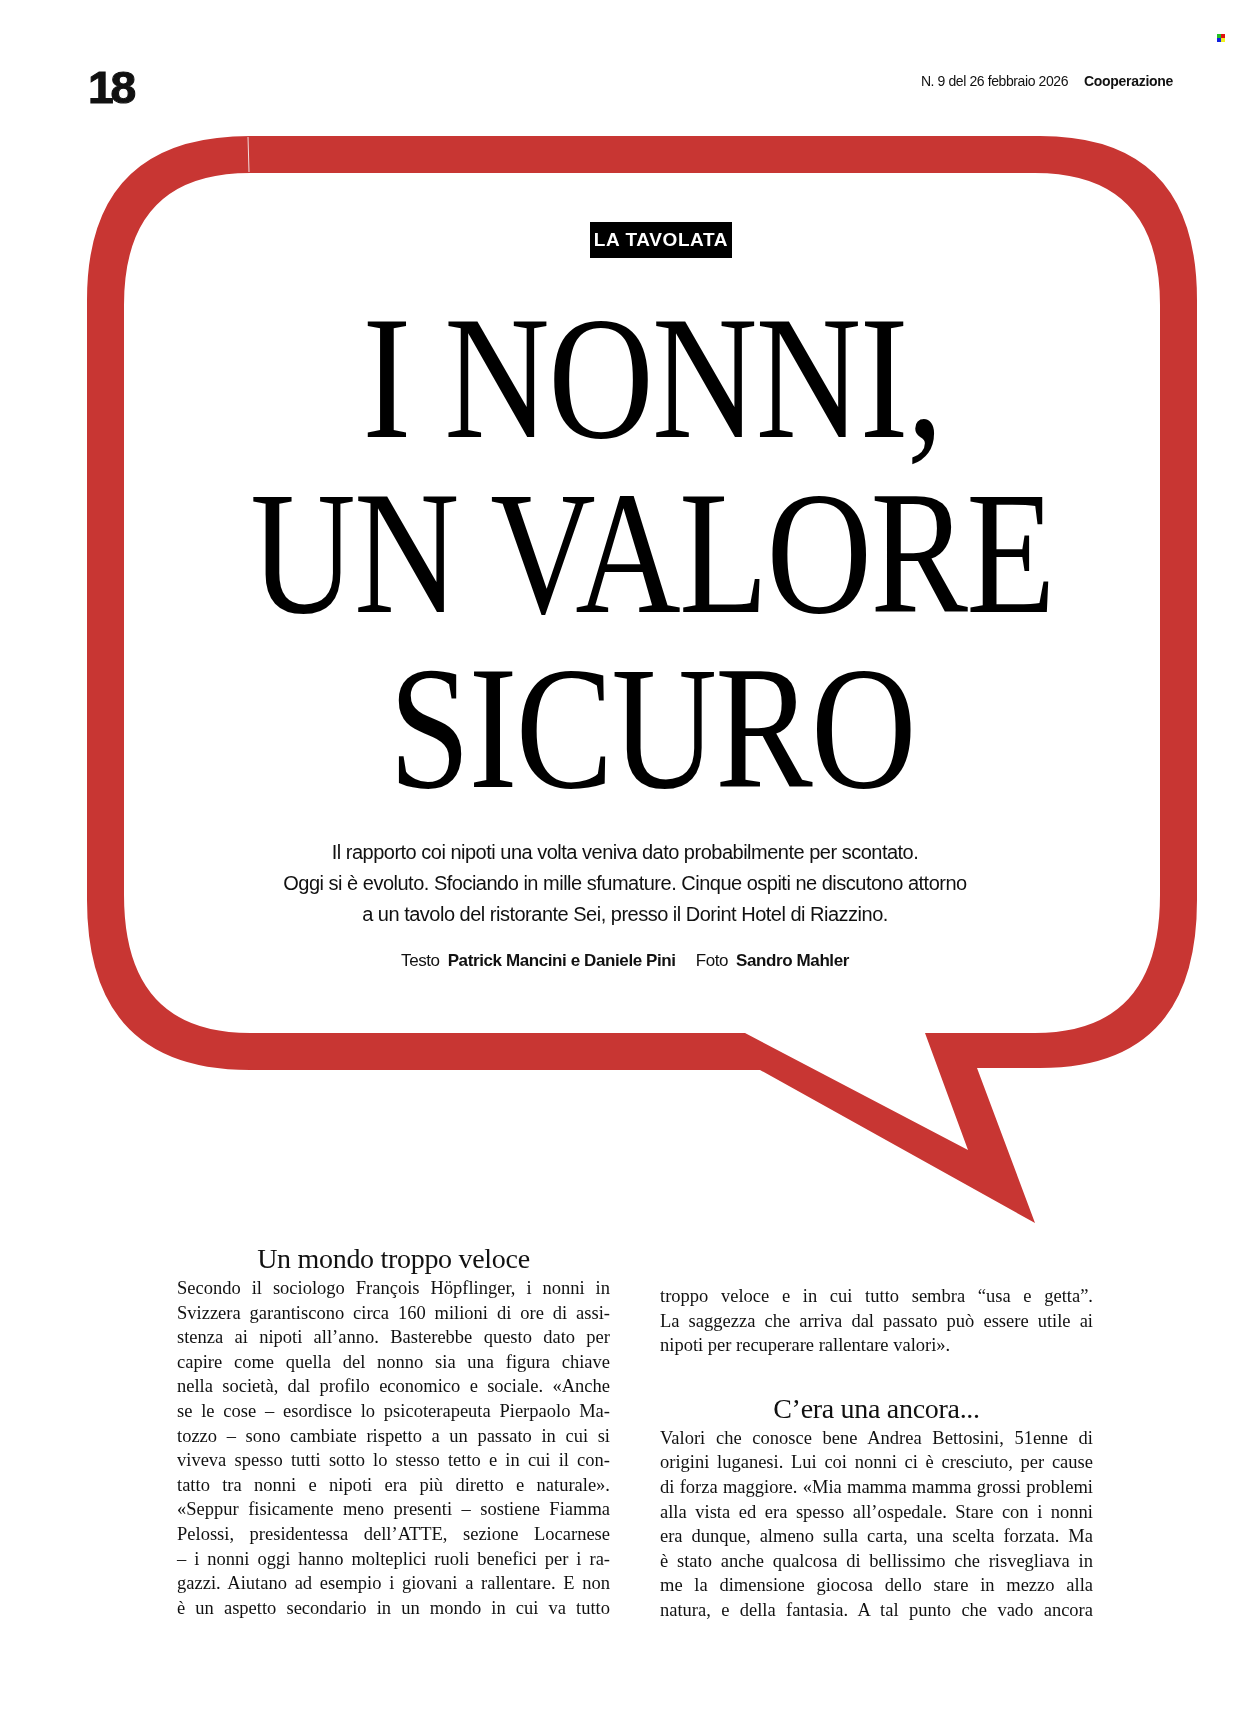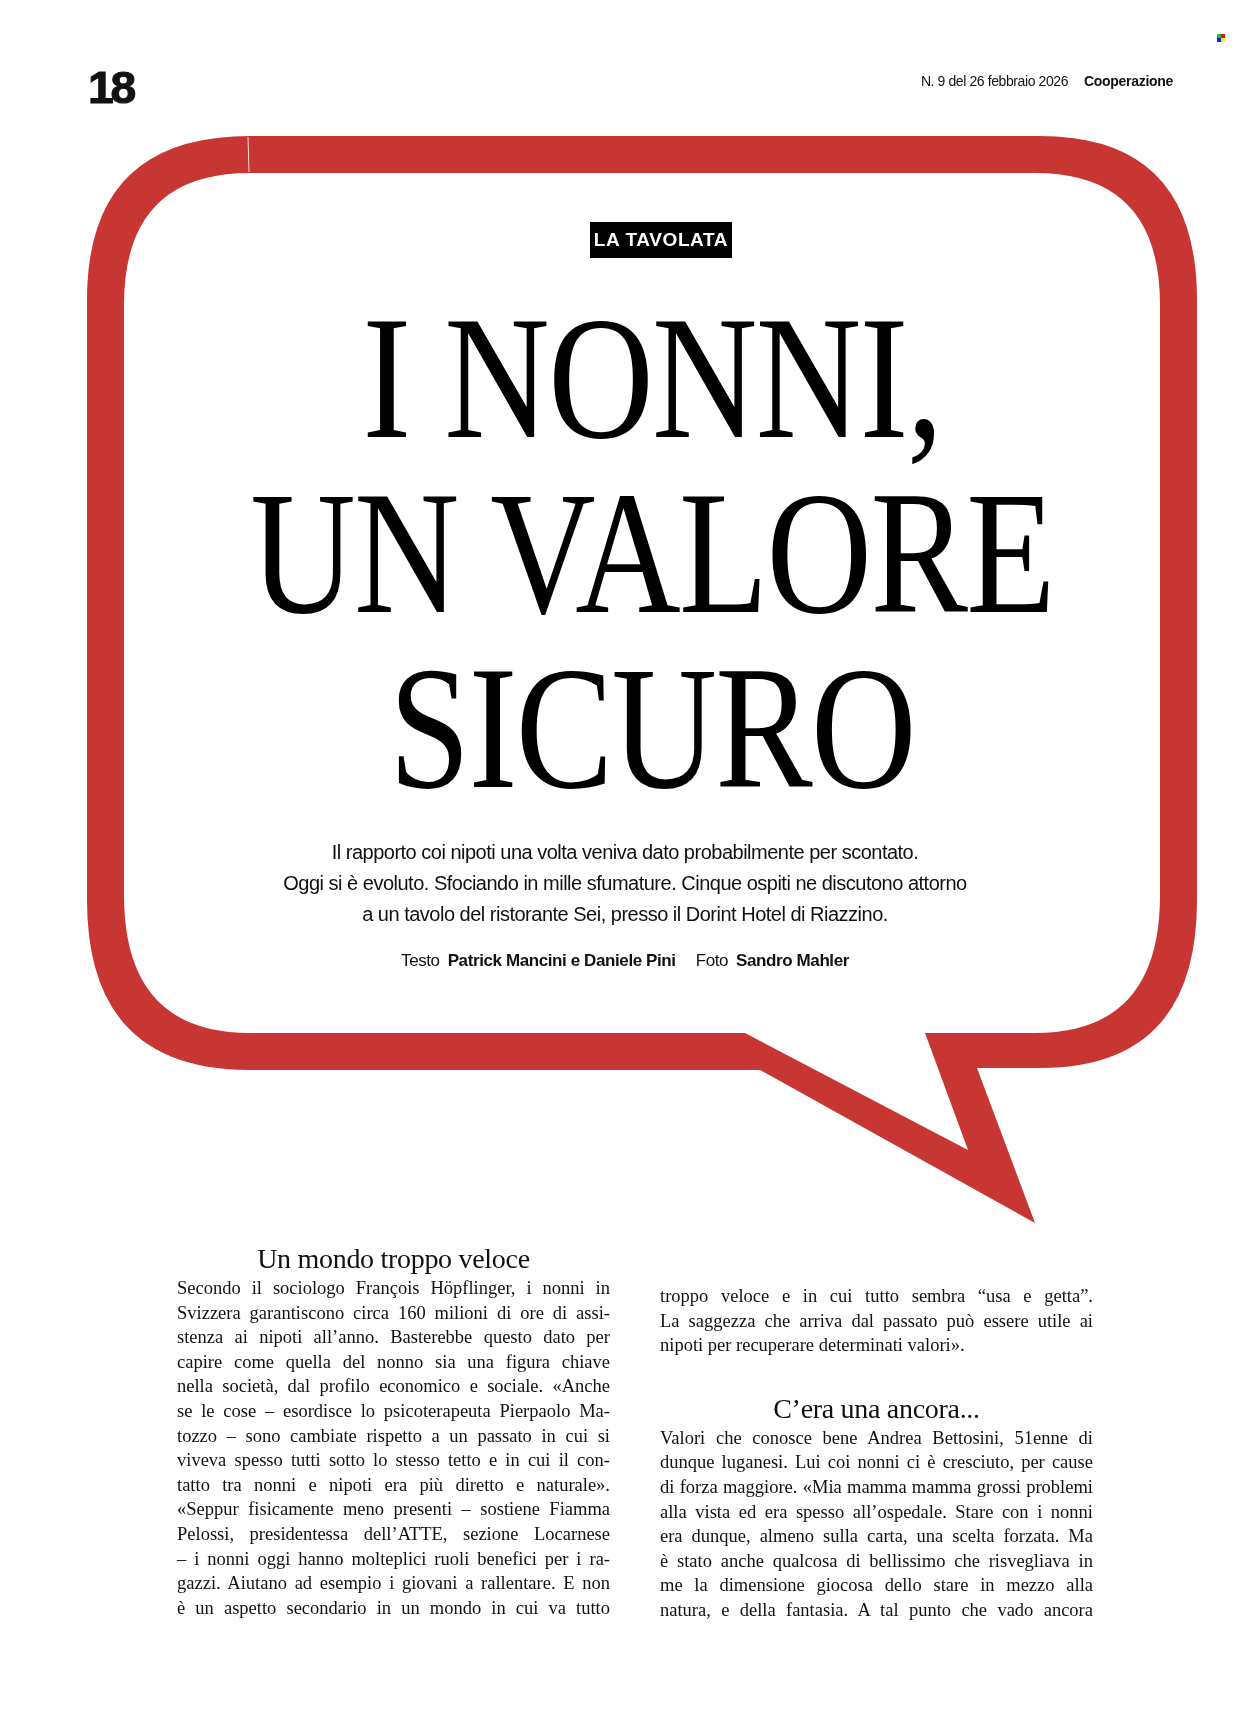--- a/index.html
+++ b/index.html
@@ -115,26 +115,26 @@
     <span>– i nonni oggi hanno molteplici ruoli benefici per i ra-</span>
     <span>gazzi. Aiutano ad esempio i giovani a rallentare. E non</span>
     <span>è un aspetto secondario in un mondo in cui va tutto</span>
   </p>
 </div>
 
 <div class="col" style="left:660px; top:1284px;">
   <p>
     <span>troppo veloce e in cui tutto sembra “usa e getta”.</span>
     <span>La saggezza che arriva dal passato può essere utile ai</span>
-    <span class="last">nipoti per recuperare determinati valori».</span>
+    <span class="last">nipoti per recuperare rallentare valori».</span>
   </p>
   <h2 class="subhead" style="margin-top:34px;">C’era una ancora...</h2>
   <p>
     <span>Valori che conosce bene Andrea Bettosini, 51enne di</span>
-    <span>dunque luganesi. Lui coi nonni ci è cresciuto, per cause</span>
+    <span>origini luganesi. Lui coi nonni ci è cresciuto, per cause</span>
     <span>di forza maggiore. «Mia mamma mamma grossi problemi</span>
     <span>alla vista ed era spesso all’ospedale. Stare con i nonni</span>
     <span>era dunque, almeno sulla carta, una scelta forzata. Ma</span>
     <span>è stato anche qualcosa di bellissimo che risvegliava in</span>
     <span>me la dimensione giocosa dello stare in mezzo alla</span>
     <span>natura, e della fantasia. A tal punto che vado ancora</span>
   </p>
 </div>
 
 </body></html>

